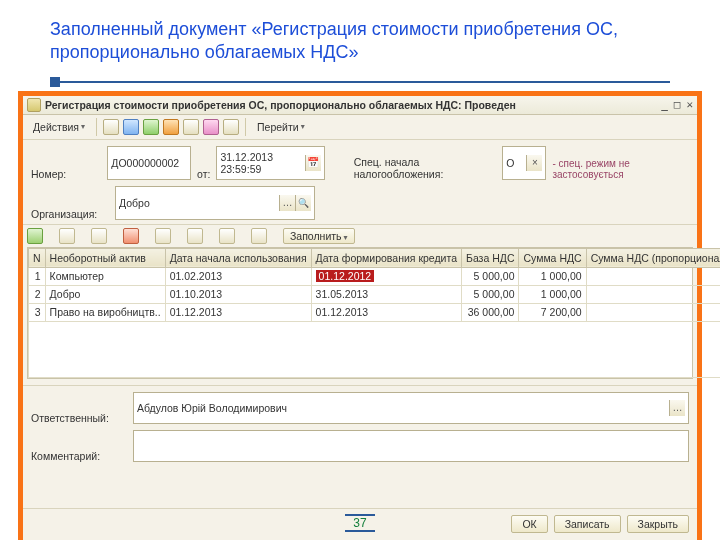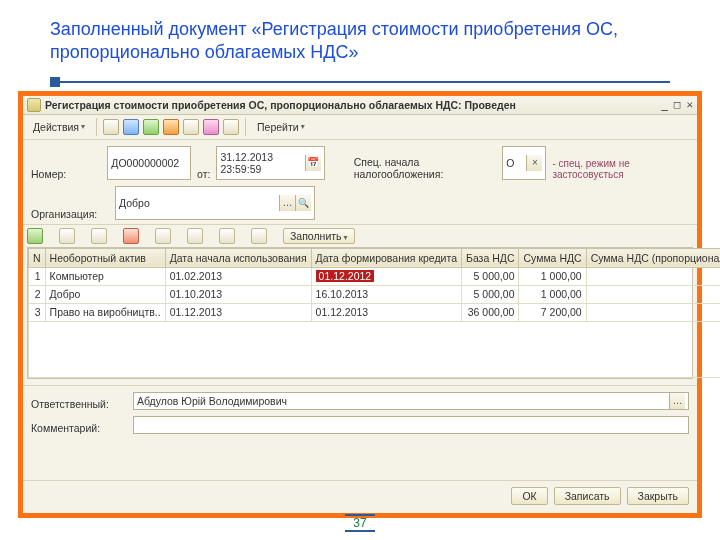--- a/index.html
+++ b/index.html
@@ -168,21 +168,21 @@
     color:#fff;
     padding:0 3px;
     margin-top:26px;
   }
   .grid .blank-row td { height:56px; border:1px solid #e0dcc6;}
   .bottom-form {
     padding:6px 8px;
     border-top:1px solid #d9d4bd;
     display:flex; flex-direction:column; gap:6px;
   }
-  .long-field { flex:1; display:flex; align-items:center; background:#fff; border:1px solid #b8b090; height:18px; padding:1px 3px;}
+  .long-field { flex:1; display:flex; align-items:center; background:#fff; border:1px solid #b8b090; height:32px; padding:1px 3px;}
   .dlg-btns {
     display:flex; justify-content:flex-end; gap:6px;
     padding:6px 8px 8px 8px;
     border-top:1px solid #d9d4bd;
     margin-top:40px;
   }
   .dlg-btn {
     padding:2px 10px;
     border:1px solid #c0b890;
     background:linear-gradient(#fdfcf4,#eee8ca);
@@ -294,21 +294,21 @@
           <td>01.02.2013</td>
           <td><span class="sel-cell">01.12.2012</span></td>
           <td class="num">5 000,00</td>
           <td class="num">1 000,00</td>
           <td class="num">500,00</td>
         </tr>
         <tr>
           <td class="num">2</td>
           <td>Добро</td>
           <td>01.10.2013</td>
-          <td>16.10.2013</td>
+          <td>31.05.2013</td>
           <td class="num">5 000,00</td>
           <td class="num">1 000,00</td>
           <td class="num">500,00</td>
         </tr>
         <tr>
           <td class="num">3</td>
           <td>Право на виробництв..</td>
           <td>01.12.2013</td>
           <td>01.12.2013</td>
           <td class="num">36 000,00</td>

